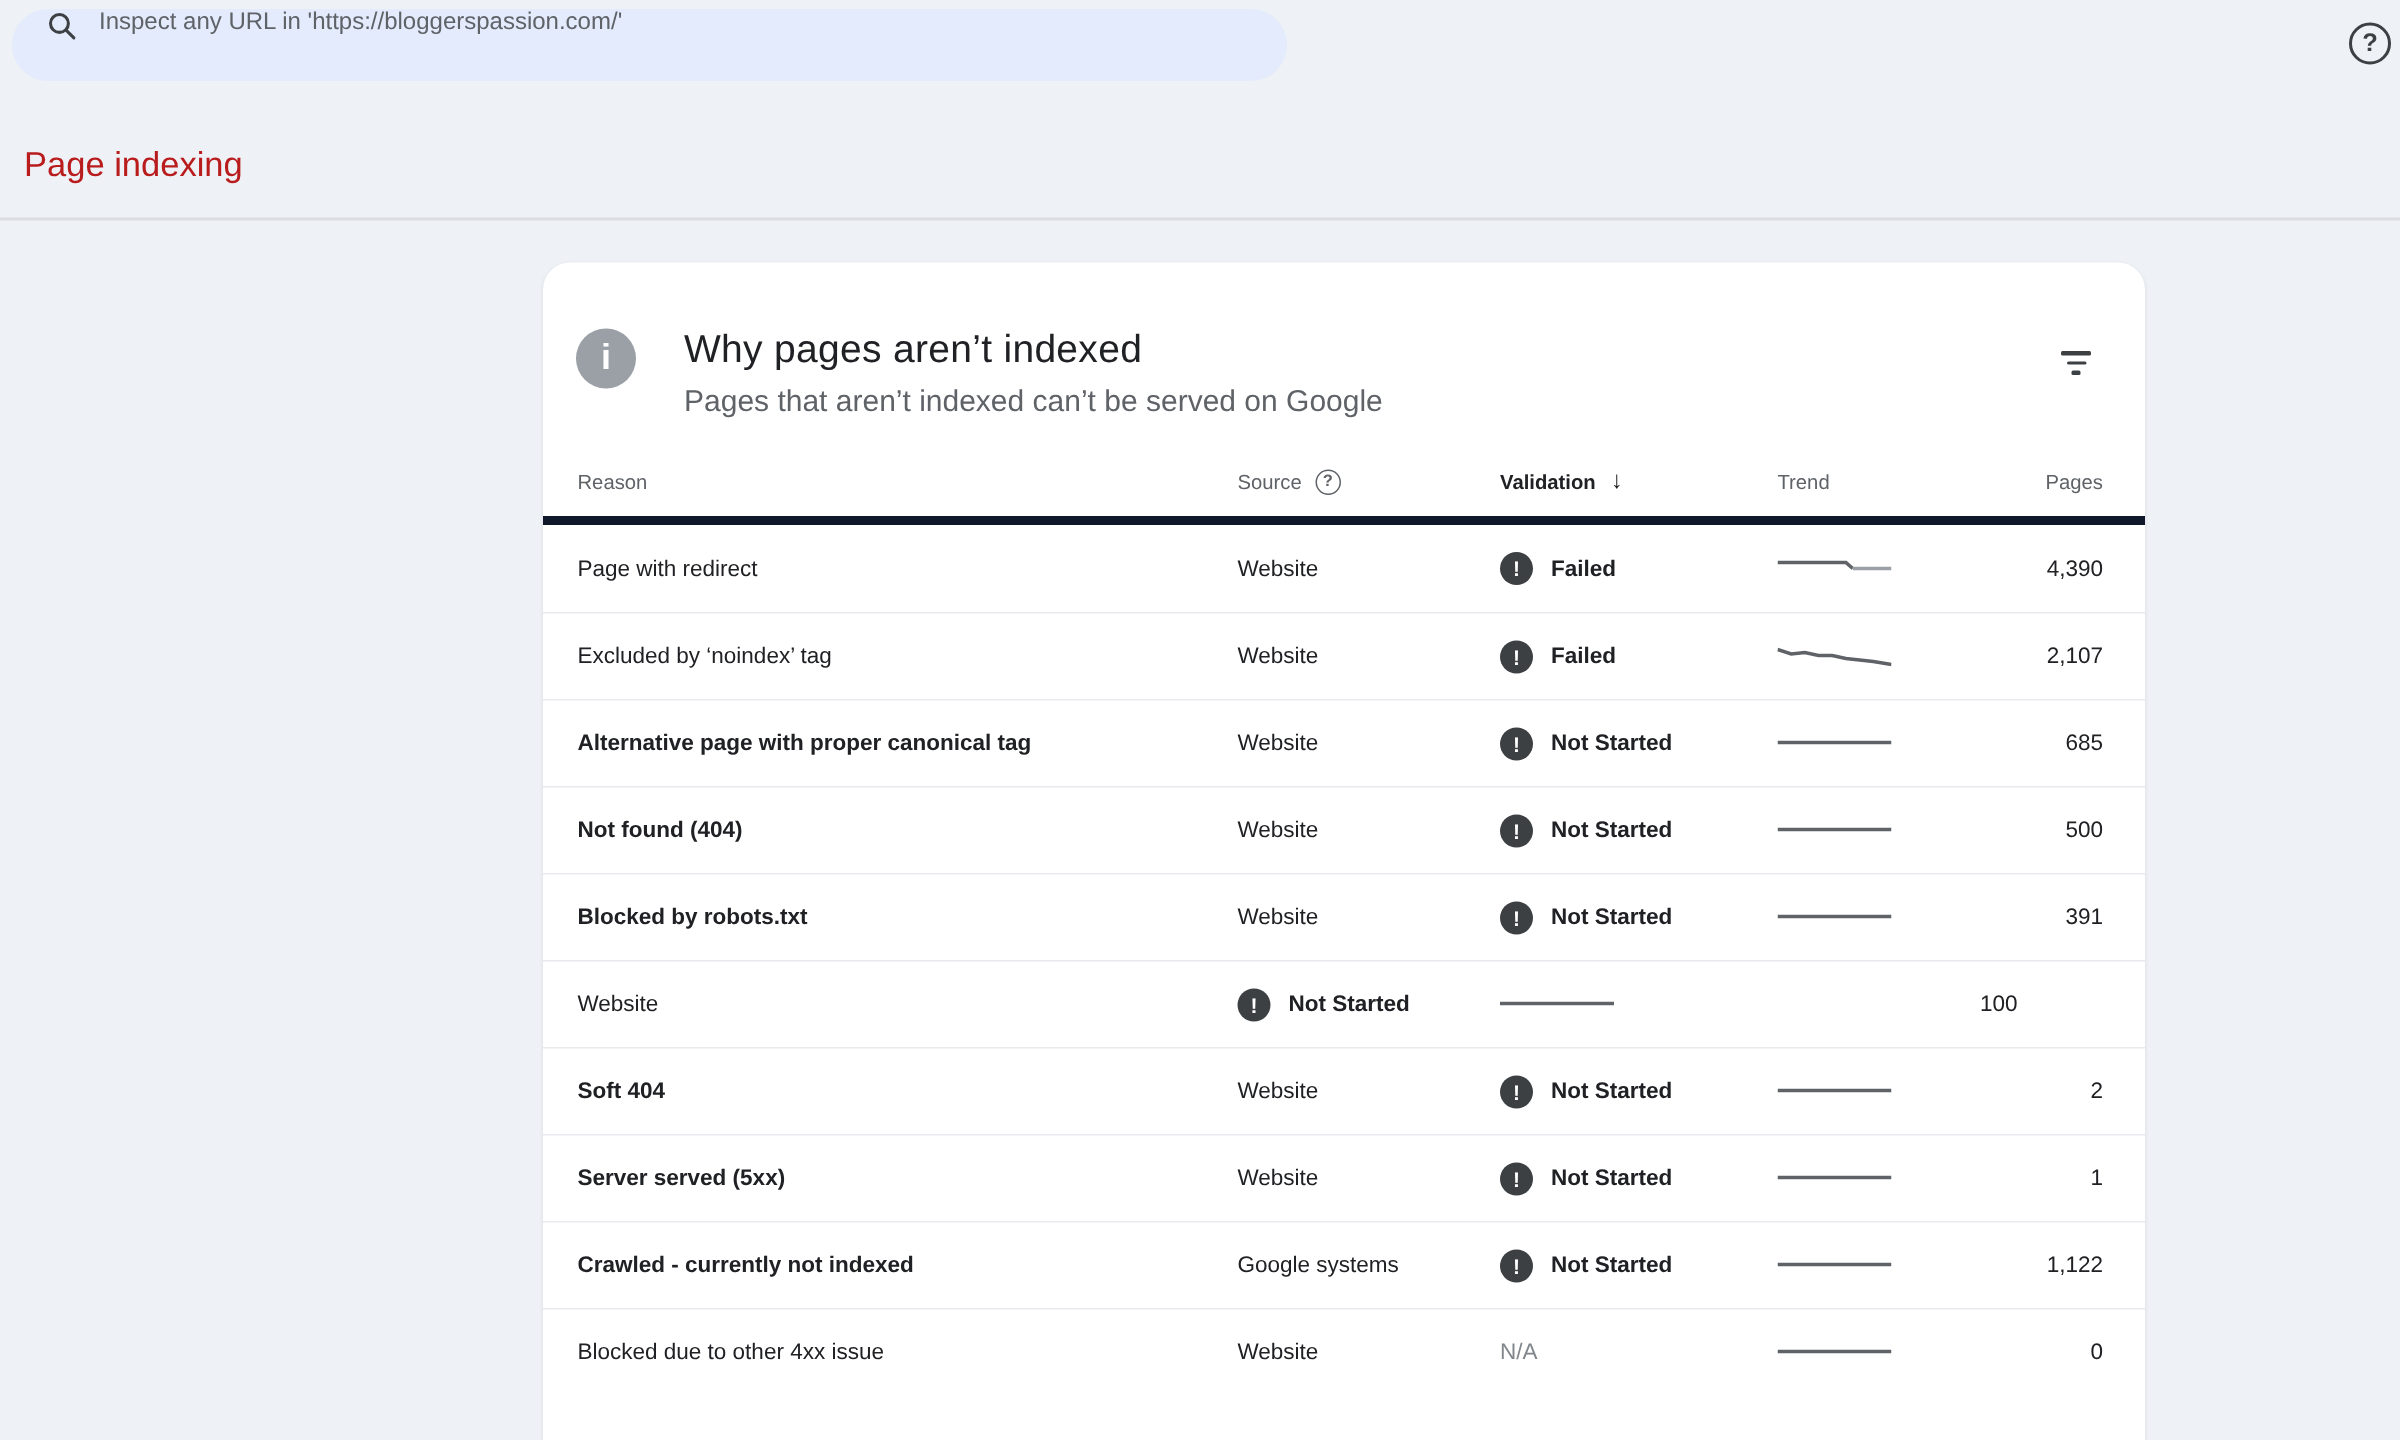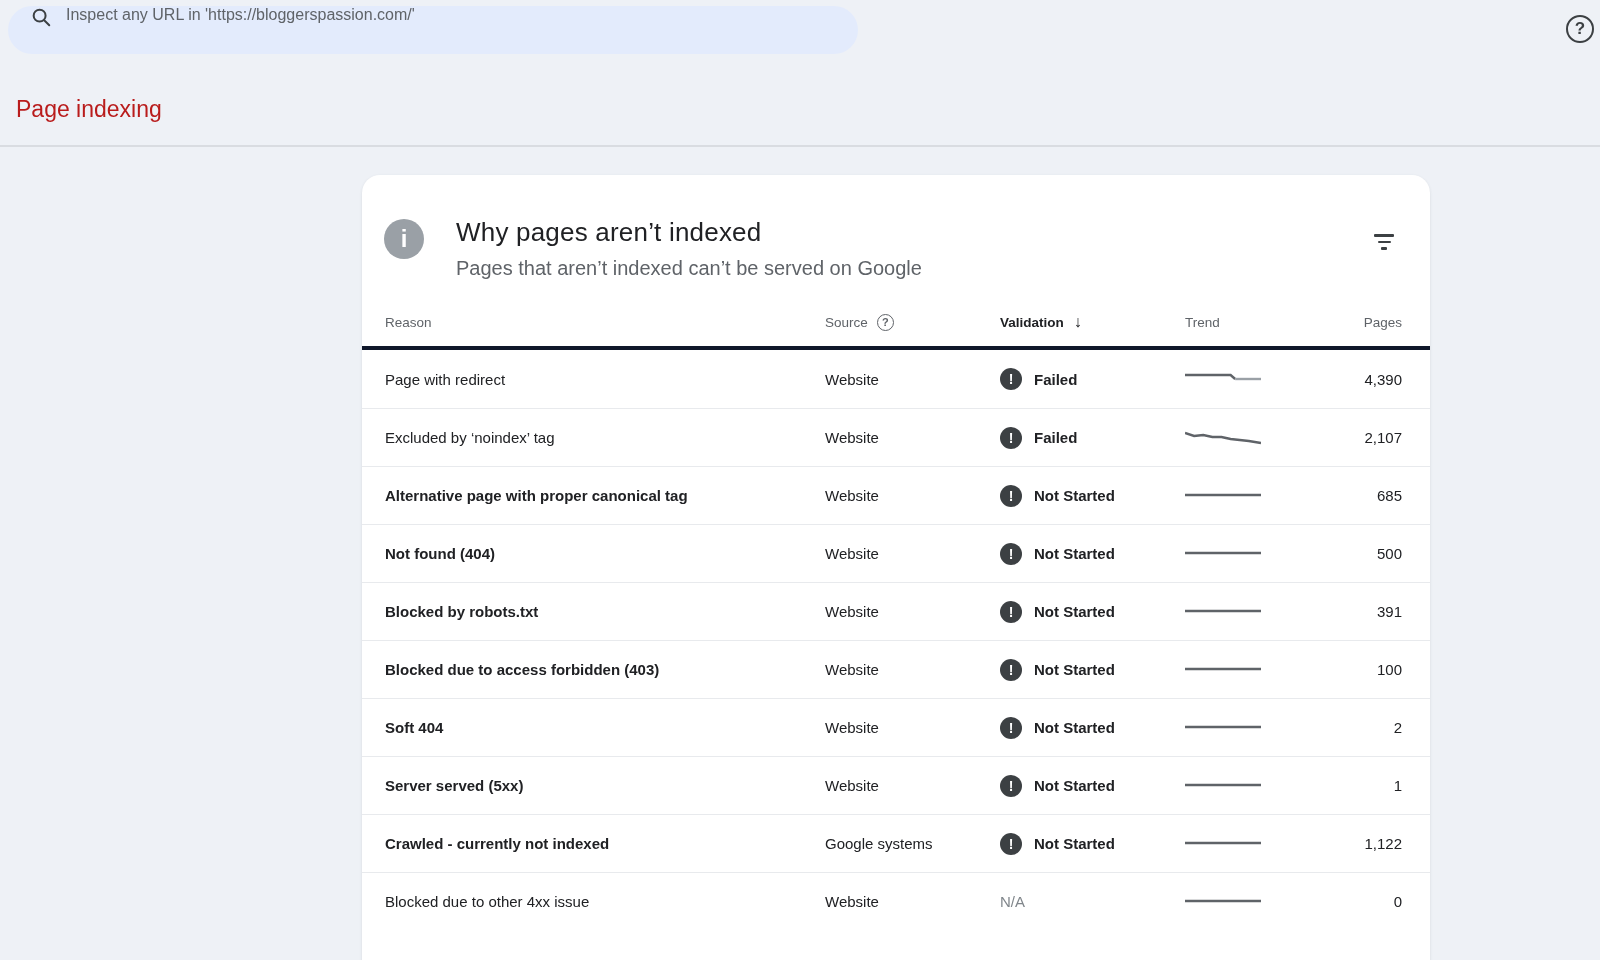--- a/index.html
+++ b/index.html
@@ -38,21 +38,21 @@
   .filter-btn { margin-top:14px; width:24px; height:22px; display:flex; flex-direction:column;
     align-items:center; justify-content:center; gap:4px; cursor:pointer; }
   .filter-btn span { display:block; height:2.6px; background:#3c4043; border-radius:1px; }
   .filter-bar-1 { width:20px; } .filter-bar-2 { width:13px; } .filter-bar-3 { width:6px; }
 
   
   .table { margin-top:18px; }
   .thead, .trow { display:grid;
     grid-template-columns:440px 175px 185px 160px 1fr;
     align-items:center; padding:0 28px 0 23px; }
-  .thead { height:52px; border-bottom:4px solid #0f172a; }
+  .thead { height:52px; border-bottom:6px solid #0f172a; }
   .thead .hcell { font-size:13.5px; color:#5f6368; display:flex; align-items:center; }
   .thead .sorted { color:#202124; font-weight:700; }
   .hcell.pages, .cell.pages { justify-self:end; text-align:right; }
   .src-help { width:17px; height:17px; border:1.6px solid #5f6368; border-radius:50%;
     font-size:11px; font-weight:700; color:#5f6368; display:inline-flex; align-items:center;
     justify-content:center; margin-left:9px; cursor:pointer; }
   .sort-arrow { margin-left:10px; font-size:16px; color:#202124; }
 
   .trow { height:58px; cursor:pointer; }
   .trow + .trow { border-top:1px solid #e8eaed; }
@@ -177,21 +177,20 @@
             <span class="val-label">Not Started</span>
           </div>
           <div class="cell trend">
             <svg class="spark" viewBox="0 0 100 20" preserveAspectRatio="none">
               <polyline points="0,9 100,9" fill="none" stroke="#5f6368" stroke-width="2.4" vector-effect="non-scaling-stroke"></polyline>
             </svg>
           </div>
           <div class="cell pages">391</div>
         </div>
         <div class="trow">
-          <div class="cell reason bold">Blocked due to access forbidden (403)</div>
           <div class="cell source">Website</div>
           <div class="cell validation">
             <span class="val-icon">!</span>
             <span class="val-label">Not Started</span>
           </div>
           <div class="cell trend">
             <svg class="spark" viewBox="0 0 100 20" preserveAspectRatio="none">
               <polyline points="0,9 100,9" fill="none" stroke="#5f6368" stroke-width="2.4" vector-effect="non-scaling-stroke"></polyline>
             </svg>
           </div>

